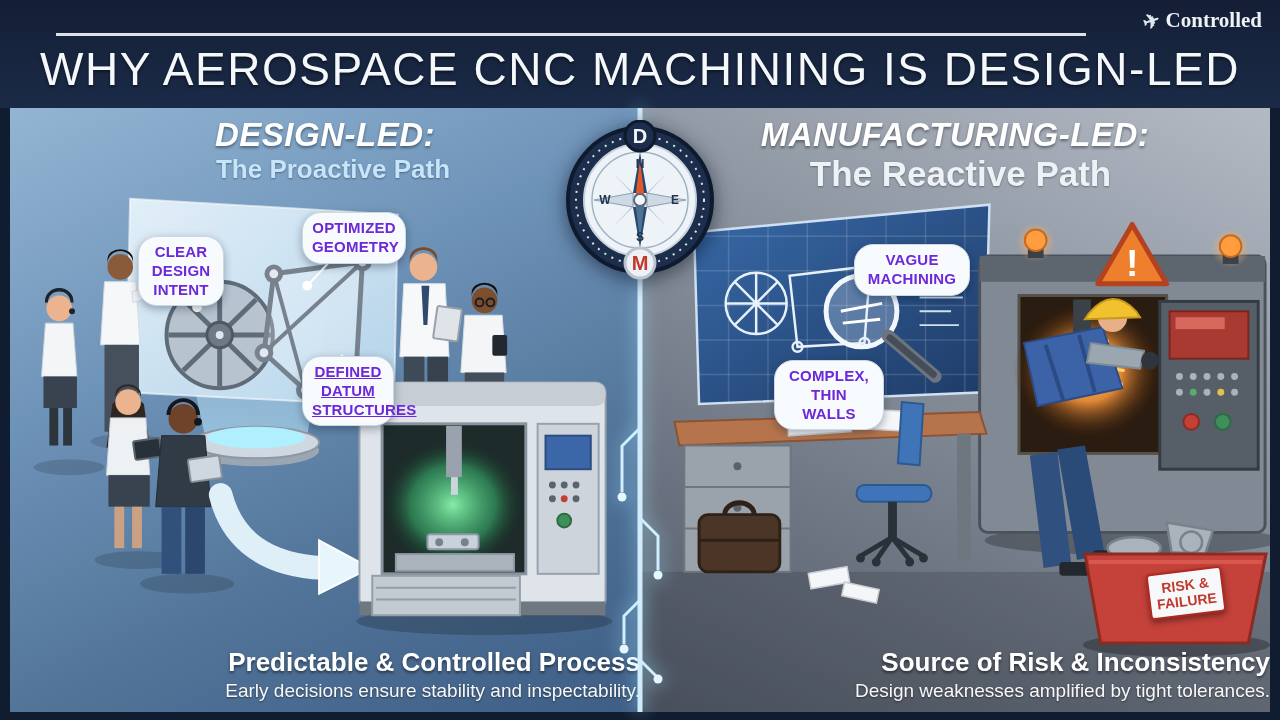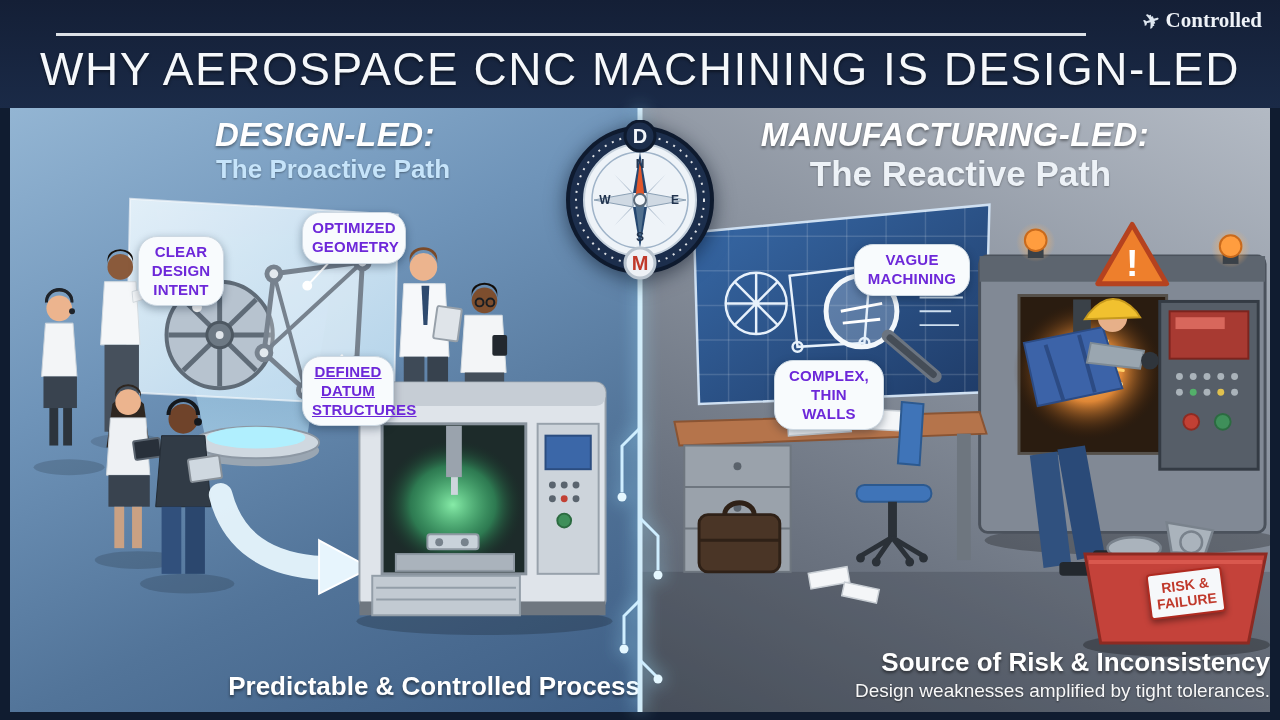--- a/index.html
+++ b/index.html
@@ -253,20 +253,21 @@
 DESIGN
 INTENT</div>
       <div class="callout co-geometry">OPTIMIZED
 GEOMETRY</div>
       <div class="callout co-datum">DEFINED
 DATUM
 STRUCTURES</div>
 
       <div class="panel-footer">
         <div class="f1">Predictable &amp; Controlled Process</div>
+        <div class="f2">Early decisions ensure stability and inspectability.</div>
       </div>
     </section>
 
     <section class="panel right">
       <div class="panel-heading">
         <div class="h1">MANUFACTURING-LED:</div>
         <div class="h2">The Reactive Path</div>
       </div>
 
       <svg class="scene" viewBox="0 0 640 612" preserveAspectRatio="none">

